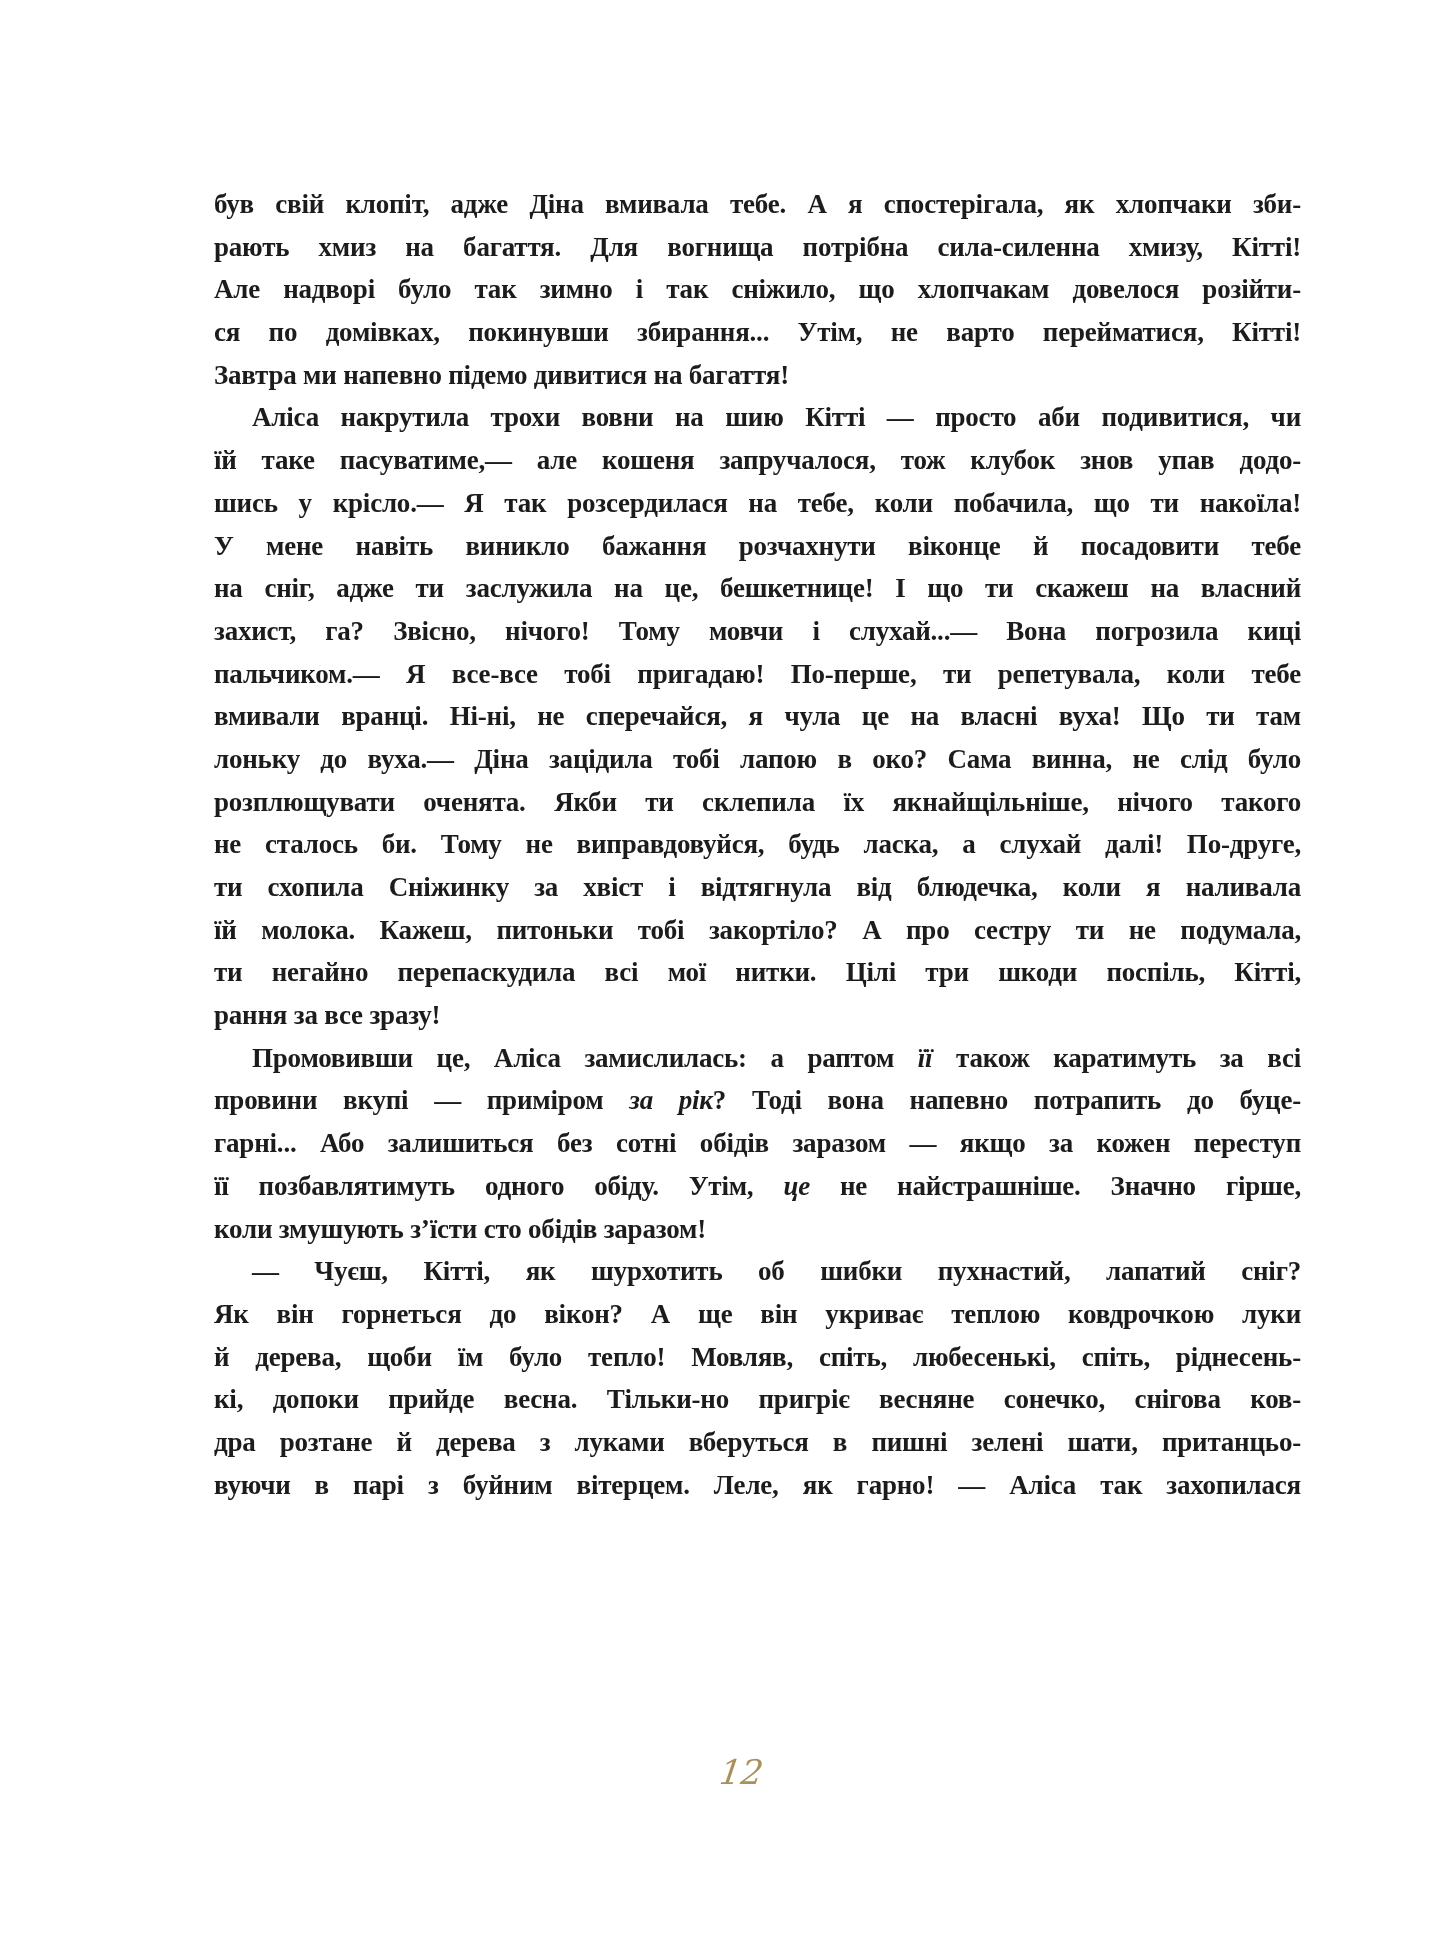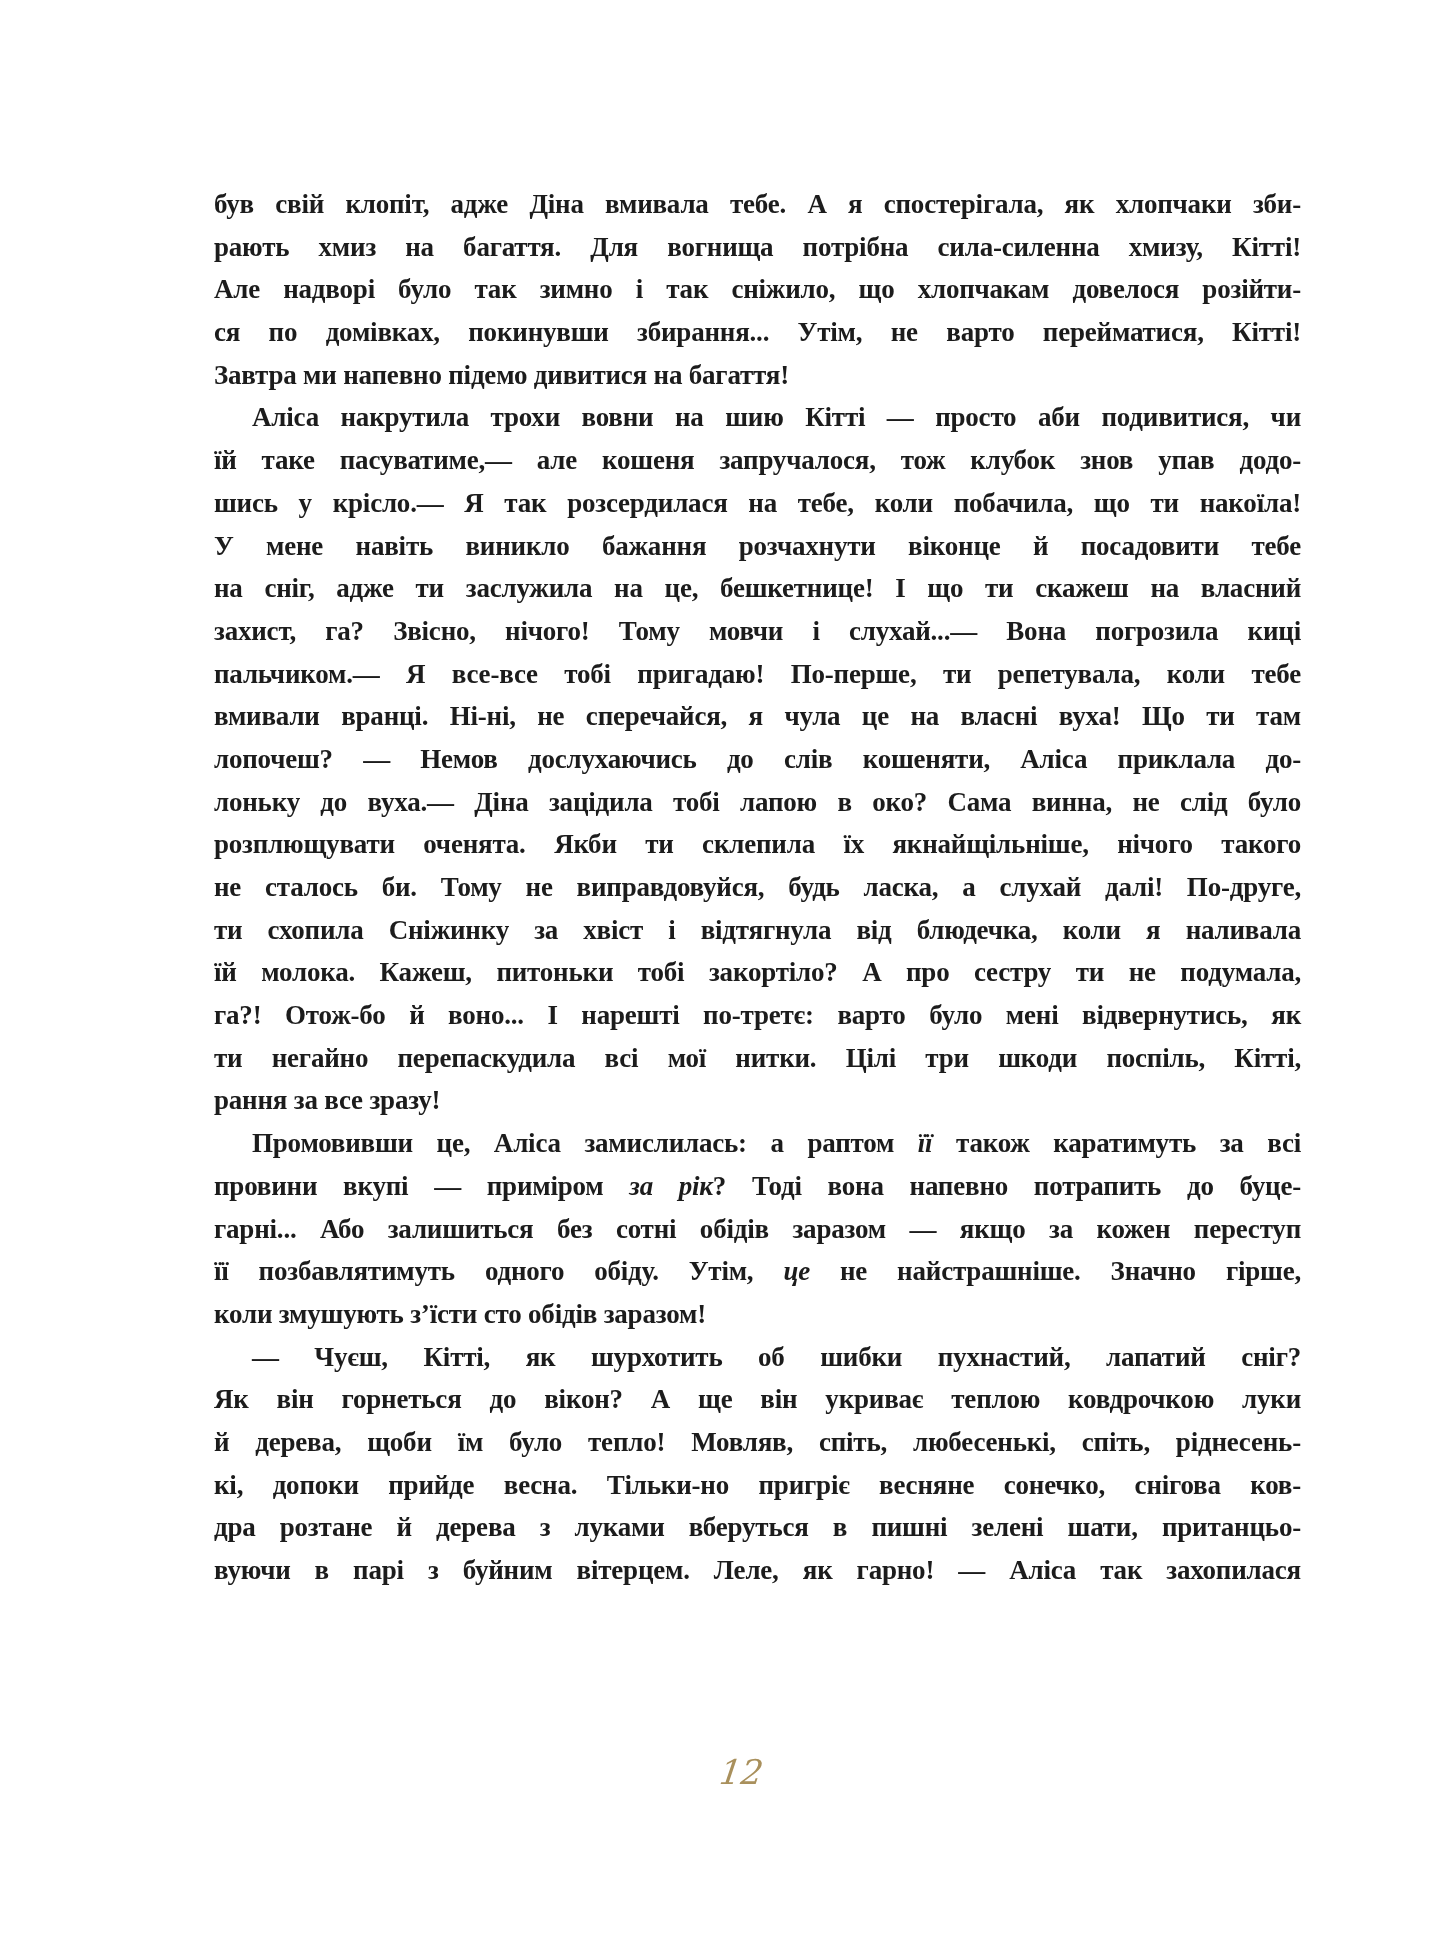--- a/index.html
+++ b/index.html
@@ -71,27 +71,25 @@
       <div class="line"><span>ся по домівках, покинувши збирання... Утім, не варто перейматися, Кітті!</span></div>
       <div class="line para-end"><span>Завтра ми напевно підемо дивитися на багаття!</span></div>
       <div class="line indent"><span>Аліса накрутила трохи вовни на шию Кітті — просто аби подивитися, чи</span></div>
       <div class="line"><span>їй таке пасуватиме,— але кошеня запручалося, тож клубок знов упав додо-</span></div>
       <div class="line"><span>шись у крісло.— Я так розсердилася на тебе, коли побачила, що ти накоїла!</span></div>
       <div class="line"><span>У мене навіть виникло бажання розчахнути віконце й посадовити тебе</span></div>
       <div class="line"><span>на сніг, адже ти заслужила на це, бешкетнице! І що ти скажеш на власний</span></div>
       <div class="line"><span>захист, га? Звісно, нічого! Тому мовчи і слухай...— Вона погрозила киці</span></div>
       <div class="line"><span>пальчиком.— Я все-все тобі пригадаю! По-перше, ти репетувала, коли тебе</span></div>
       <div class="line"><span>вмивали вранці. Ні-ні, не сперечайся, я чула це на власні вуха! Що ти там</span></div>
-      <div class="line"><span>лопочеш? — Немов дослухаючись до слів кошеняти, Аліса приклала до-</span></div>
       <div class="line"><span>лоньку до вуха.— Діна зацідила тобі лапою в око? Сама винна, не слід було</span></div>
       <div class="line"><span>розплющувати оченята. Якби ти склепила їх якнайщільніше, нічого такого</span></div>
       <div class="line"><span>не сталось би. Тому не виправдовуйся, будь ласка, а слухай далі! По-друге,</span></div>
       <div class="line"><span>ти схопила Сніжинку за хвіст і відтягнула від блюдечка, коли я наливала</span></div>
       <div class="line"><span>їй молока. Кажеш, питоньки тобі закортіло? А про сестру ти не подумала,</span></div>
-      <div class="line"><span>га?! Отож-бо й воно... І нарешті по-третє: варто було мені відвернутись, як</span></div>
       <div class="line"><span>ти негайно перепаскудила всі мої нитки. Цілі три шкоди поспіль, Кітті,</span></div>
       <div class="line para-end"><span>рання за все зразу!</span></div>
       <div class="line indent"><span>Промовивши це, Аліса замислилась: а раптом </span><span class="it">її</span><span> також каратимуть за всі</span></div>
       <div class="line"><span>провини вкупі — приміром </span><span class="it">за рік</span><span>? Тоді вона напевно потрапить до буце-</span></div>
       <div class="line"><span>гарні... Або залишиться без сотні обідів заразом — якщо за кожен переступ</span></div>
       <div class="line"><span>її позбавлятимуть одного обіду. Утім, </span><span class="it">це</span><span> не найстрашніше. Значно гірше,</span></div>
       <div class="line para-end"><span>коли змушують з’їсти сто обідів заразом!</span></div>
       <div class="line indent"><span>— Чуєш, Кітті, як шурхотить об шибки пухнастий, лапатий сніг?</span></div>
       <div class="line"><span>Як він горнеться до вікон? А ще він укриває теплою ковдрочкою луки</span></div>
       <div class="line"><span>й дерева, щоби їм було тепло! Мовляв, спіть, любесенькі, спіть, ріднесень-</span></div>

